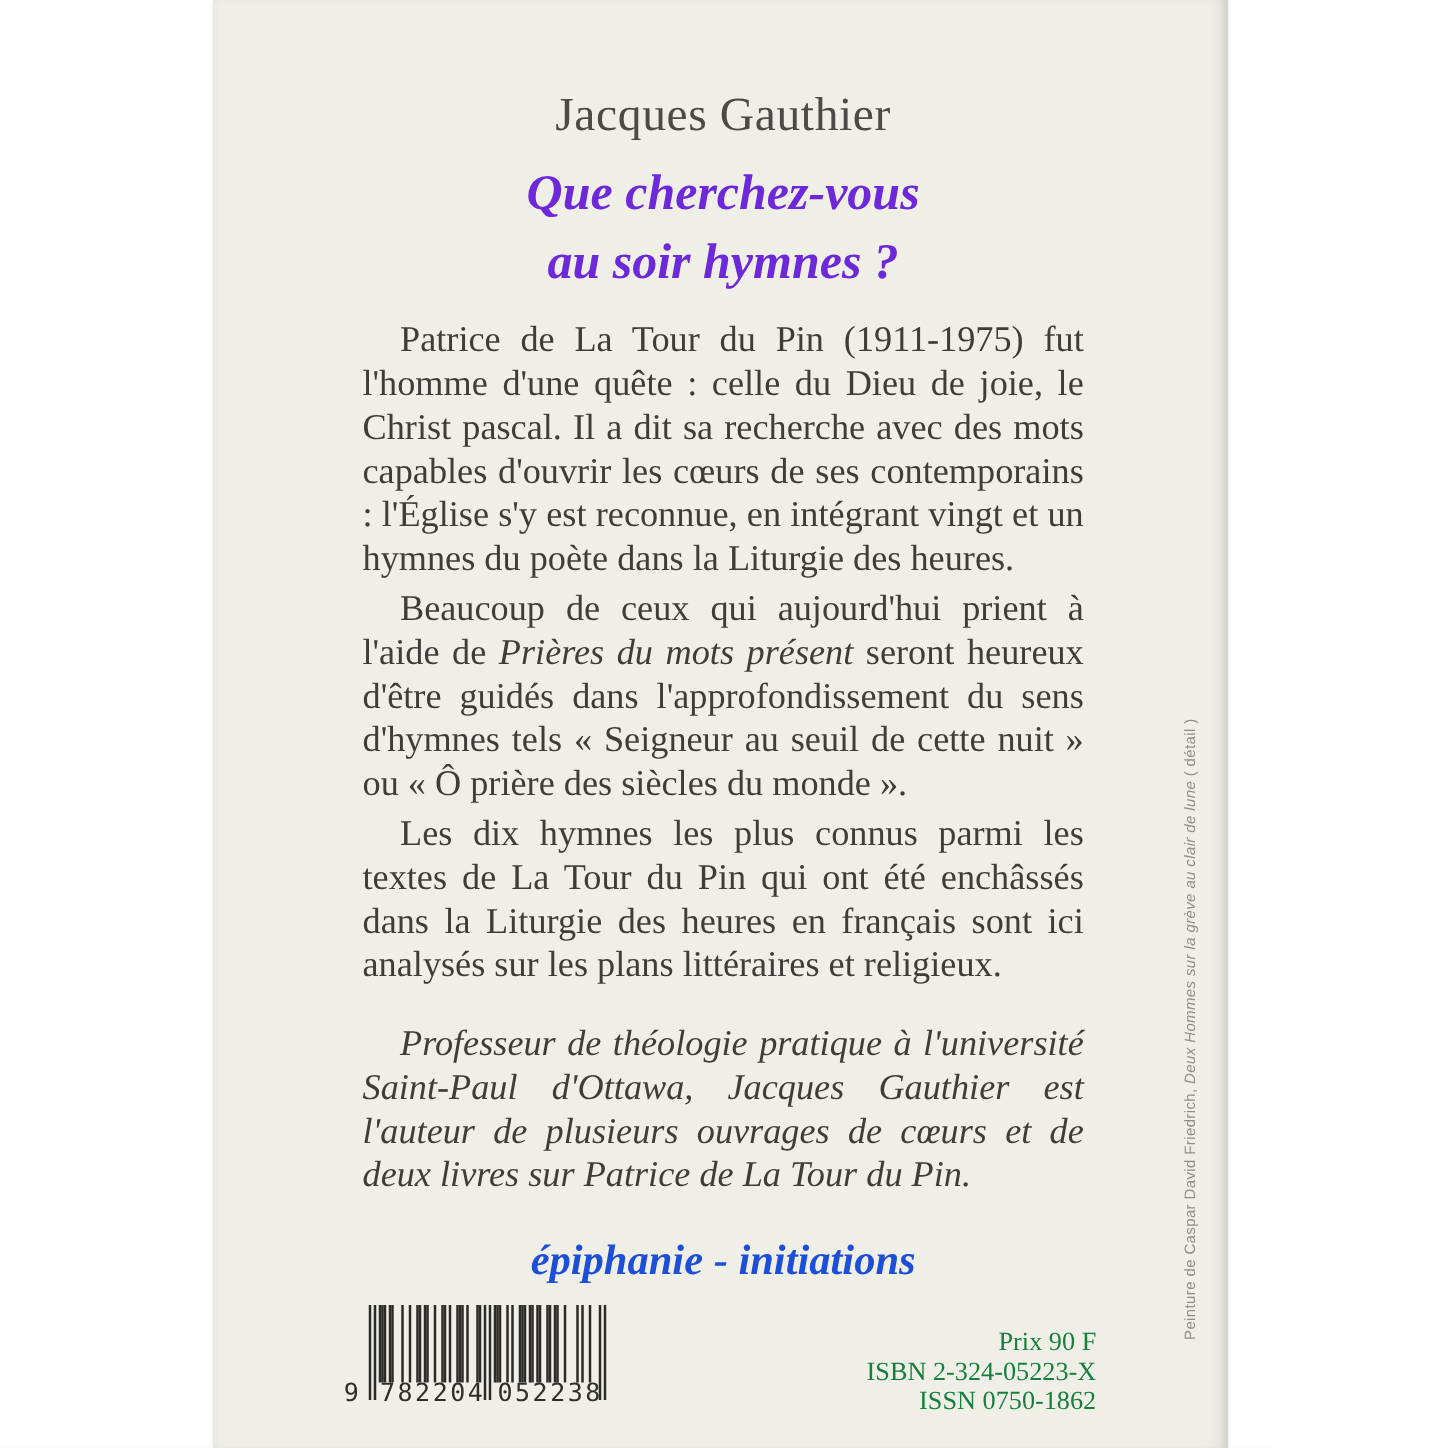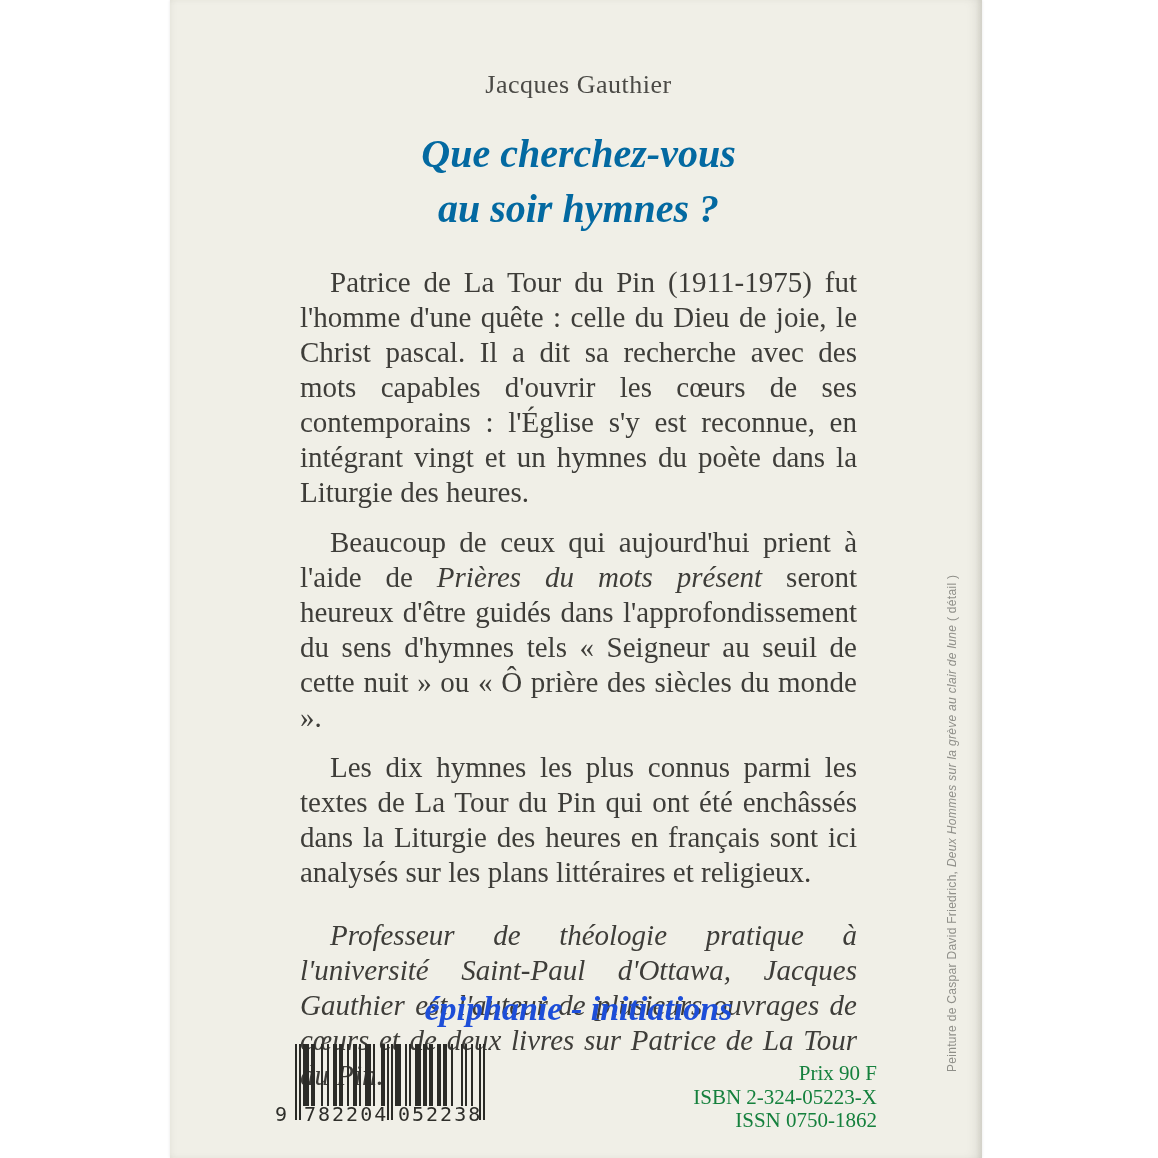--- a/index.html
+++ b/index.html
@@ -29,36 +29,36 @@
     position: absolute; right: 0; top: 0; bottom: 0; width: 6px;
     background: linear-gradient(to right, rgba(255,255,255,0), rgba(200,198,188,0.45));
   }
   .column {
     position: absolute; left: 115px; top: 0;
     width: 587px; height: 1158px;
   }
   .author {
     position: absolute; left: 0; top: 70px; width: 100%;
     text-align: center;
-    font-size: 26px; color: #4b4a46; letter-spacing: 0.5px;
+    font-size: 38px; color: #4b4a46; letter-spacing: 0.5px;
   }
   .title {
     position: absolute; left: 0; top: 126px; width: 100%;
     text-align: center;
     font-size: 40px; line-height: 55px;
     font-weight: bold; font-style: italic;
-    color: #0369a1;
+    color: #6d28d9;
   }
   .body-text {
     position: absolute; left: 0; top: 250px; width: 100%;
     font-size: 29px; line-height: 35px;
     color: #3e3d39;
     text-align: justify;
   }
-  .body-text p { margin: 15px; text-indent: 30px; }
+  .body-text p { margin: 5px; text-indent: 30px; }
   .body-text .inline-italic { font-style: italic; }
   .body-text p.bio { margin-top: 28px; font-style: italic; }
   .collection {
     position: absolute; left: 0; top: 990px; width: 100%;
     text-align: center;
     font-size: 34px; font-weight: bold; font-style: italic;
     color: #1d4ed8;
   }
   .barcode {
     position: absolute; left: 125px; top: 1044px;

